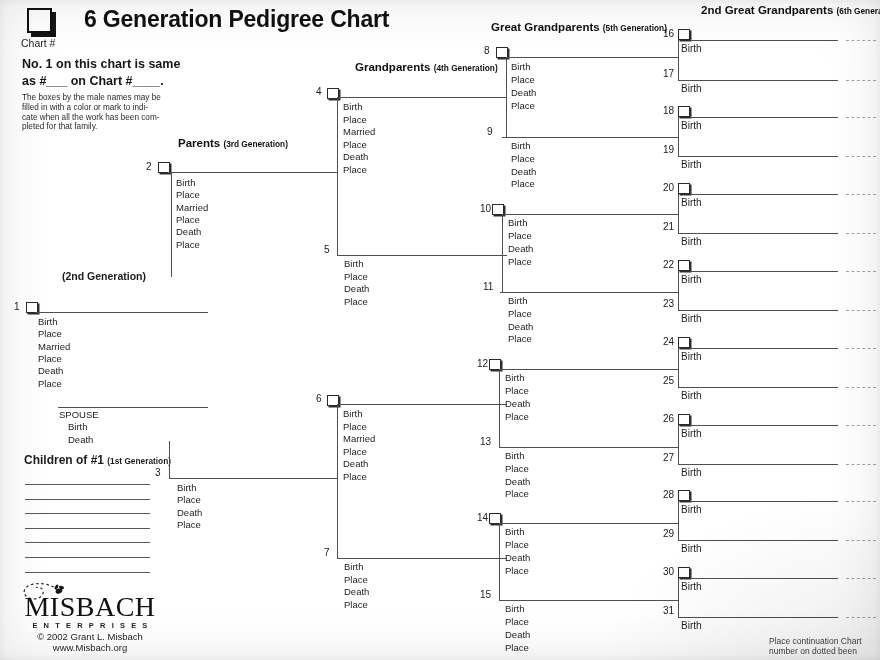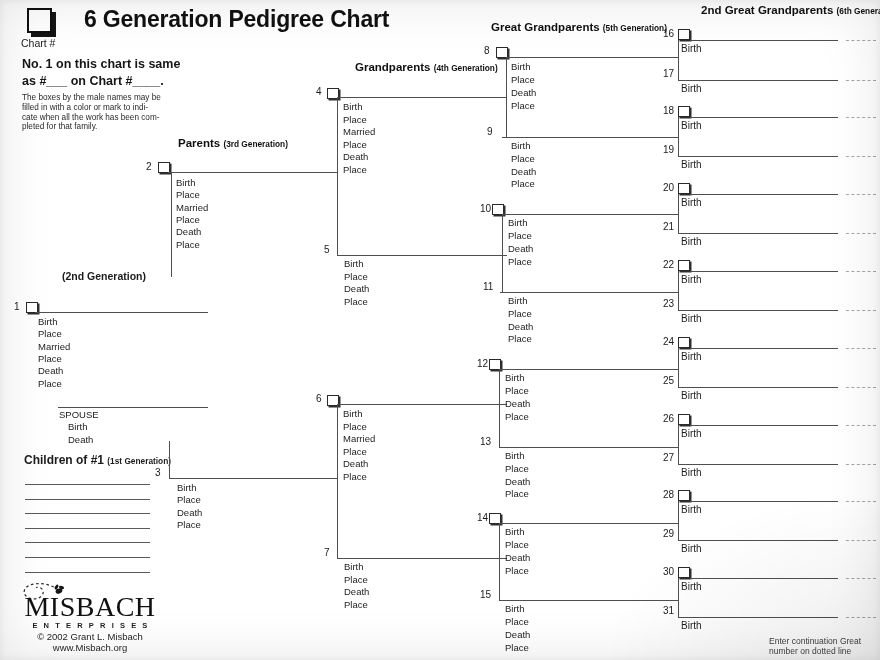--- a/index.html
+++ b/index.html
@@ -298,17 +298,17 @@
     </g>
   </svg>
   <div class="abs logo">
     <div class="word">MISBACH</div>
     <div class="ent">ENTERPRISES</div>
     <div class="cop">© 2002 Grant L. Misbach</div>
     <div class="url">www.Misbach.org</div>
   </div>
 
   <div class="abs cont-note">
-    <div>Enter continuation Great</div>
-    <div>number on dotted line</div>
+    <div>Place continuation Chart</div>
+    <div>number on dotted been</div>
   </div>
 
 </div>
 
 </body></html>

